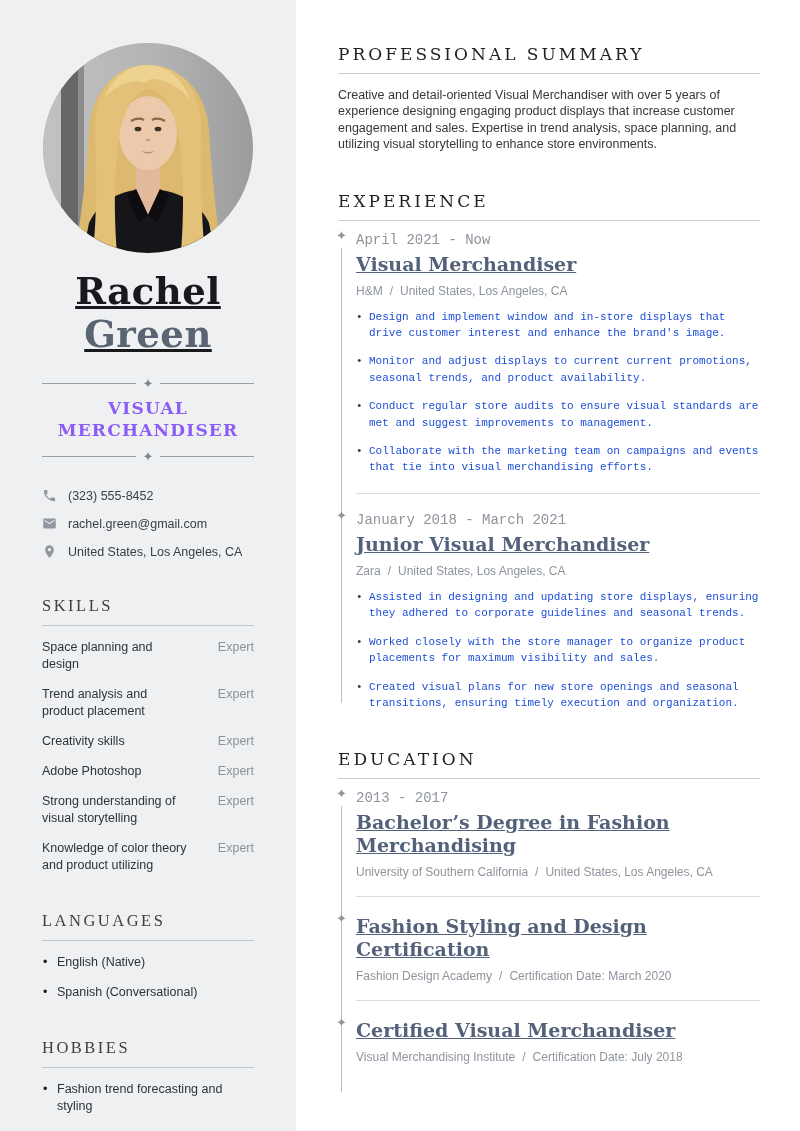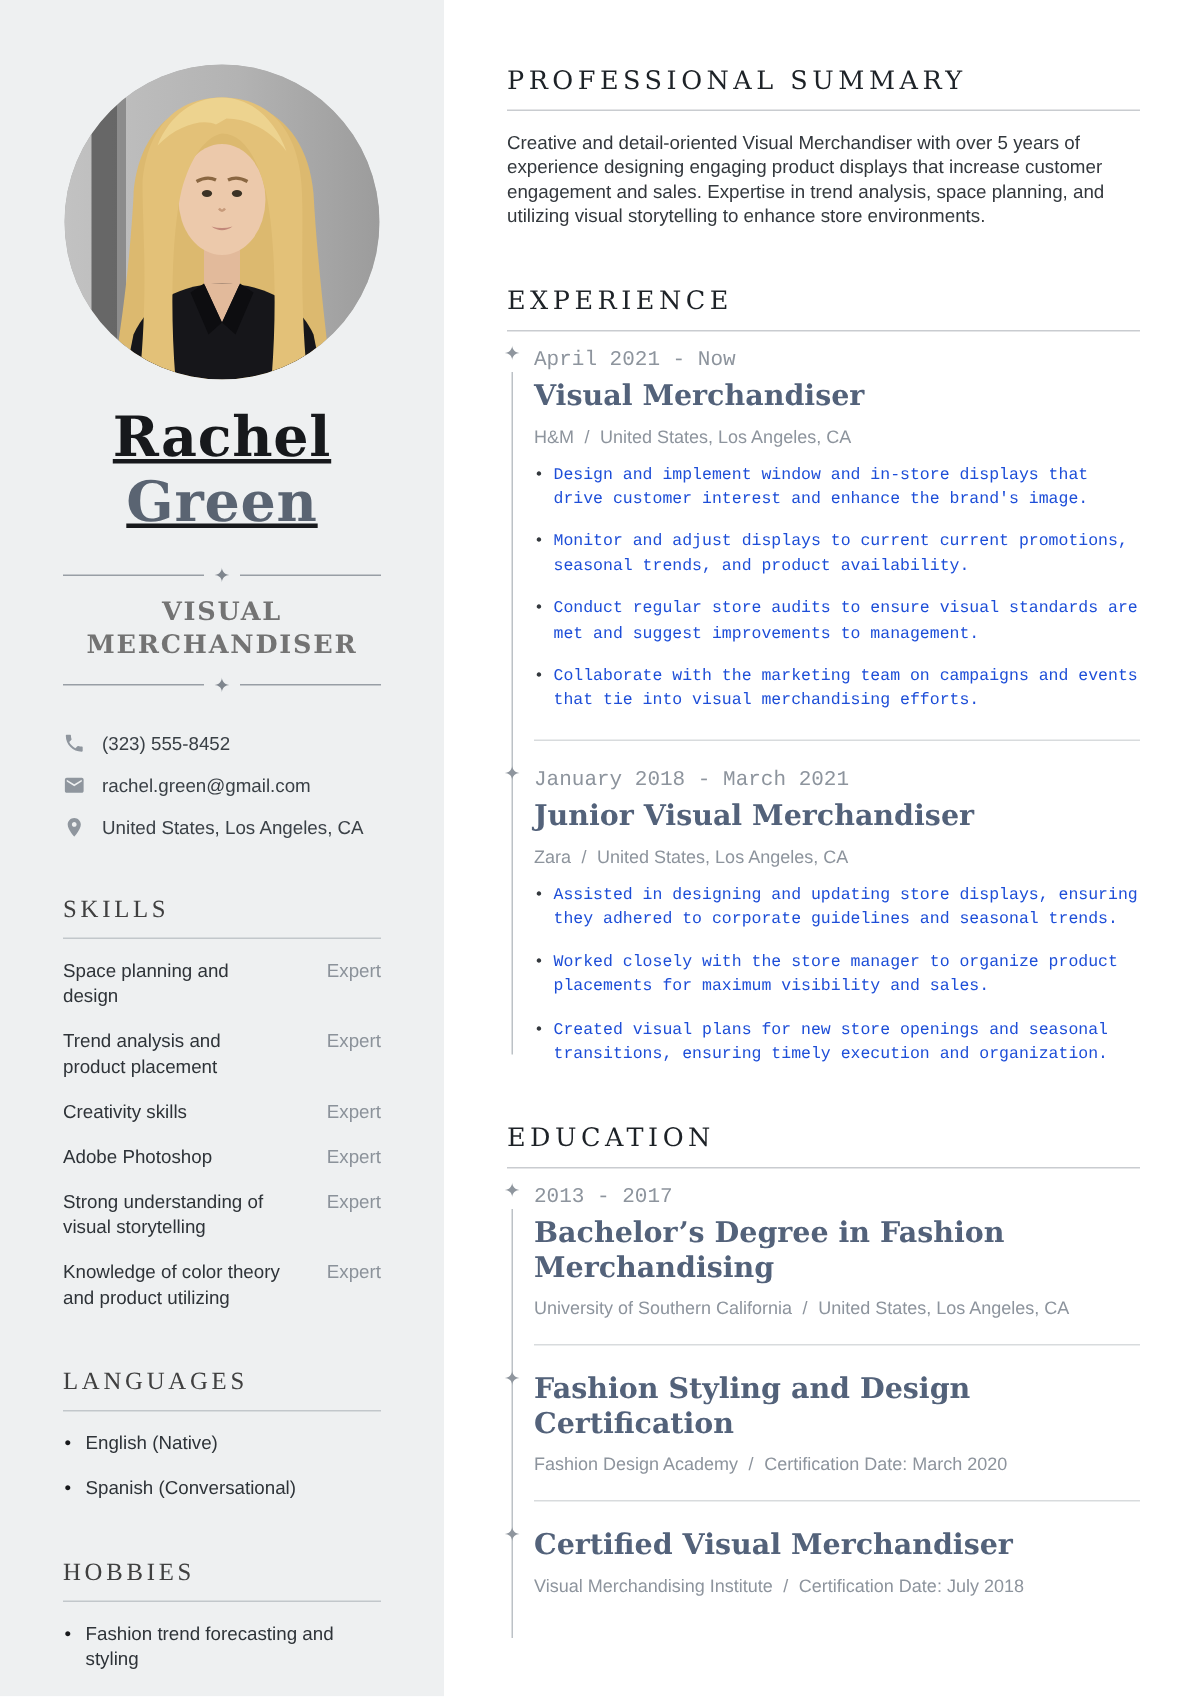--- a/index.html
+++ b/index.html
@@ -15,21 +15,21 @@
   aside {
     width:296px; min-width:296px; background:#eef0f1;
     padding:43px 42px 20px 42px;
   }
   .photo-wrap { width:210px; height:210px; border-radius:50%; overflow:hidden; margin:0 auto; background:#aeaeae; }
   .name { text-align:center; margin-top:17px; font-weight:bold; font-size:37px; line-height:43px; letter-spacing:.5px; color:#17191c;text-decoration:underline; }
   .name .last { color:#5a6472; }
   .orn { display:flex; align-items:center; margin-top:21px; }
   .orn .line { flex:1; height:1px; background:#989ea5; }
   .orn .star { padding:0 7px; font-size:13px; color:#7f868e; line-height:1; }
-  .sb-job-title { text-align:center; font-weight:bold; font-size:17px; line-height:22px; letter-spacing:1.2px; color:#737373; margin-top:7px; }
+  .sb-job-title { text-align:center; font-weight:bold; font-size:17px; line-height:22px; letter-spacing:1.2px; color:#8b5cf6; margin-top:7px; }
   .orn.bottom { margin-top:9px; }
 
   .contact { margin-top:25px; display:flex; flex-direction:column; gap:13px; }
   .c-row { display:flex; align-items:center; gap:11px; font-size:12.5px; color:#3a4046; }
   .c-row svg { flex:0 0 auto; display:block; }
 
   .sb-section { margin-top:37px; }
   .sb-heading { font-family:Liberation Serif, serif; font-size:16.5px; letter-spacing:2.5px; color:#404040; }
   .sb-rule { border:0; border-top:1px solid #c2c7cb; margin-top:9px; }
 
@@ -49,21 +49,21 @@
 
   .m-section { margin-top:38px; }
   .timeline { position:relative; margin-top:11px; padding-left:18px; }
   .tl-line { position:absolute; left:3px; top:16px; bottom:8px; width:1px; background:#bcc1c6; }
   .timeline.edu .tl-line { bottom:0; }
   .timeline.edu { padding-bottom:28px; }
 
   .entry { position:relative; }
   .spark { position:absolute; left:-20px; top:-3px; font-size:13px; color:#8f969e; line-height:1; }
   .e-date { font-size:14px; color:#8d949d;font-family:Liberation Mono, monospace; }
-  .e-title { font-weight:bold; font-size:19px; line-height:23px; color:#53627a; margin-top:5px; }
+  .e-title { font-weight:bold; font-size:19px; line-height:23px; color:#53627a; margin-top:5px;text-decoration:underline; }
   .e-meta { font-size:12px; color:#8d949d; margin-top:8px; }
   .e-meta .sep { padding:0 7px; }
   .e-bullets { list-style:none; margin-top:11px; }
   .e-bullets li { position:relative; padding-left:13px; margin-bottom:12px; font-size:11px; line-height:16.4px; color:#1d4ed8; max-width:412px;font-family:Liberation Mono, monospace; }
   .e-bullets li::before { content:"•"; position:absolute; left:0; top:0; color:#33383d; }
   .entry-sep { border:0; border-top:1px solid #d8dbdd; margin:17px 0 18px 0; }
 </style>
 </head>
 <body>
 

